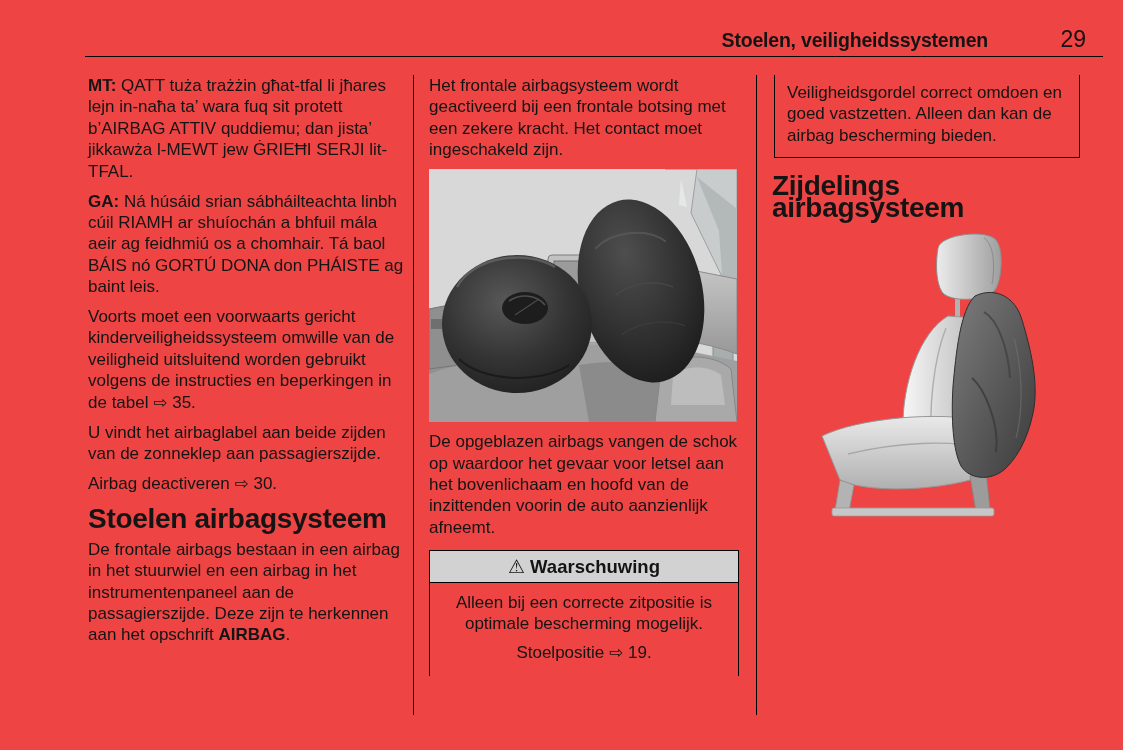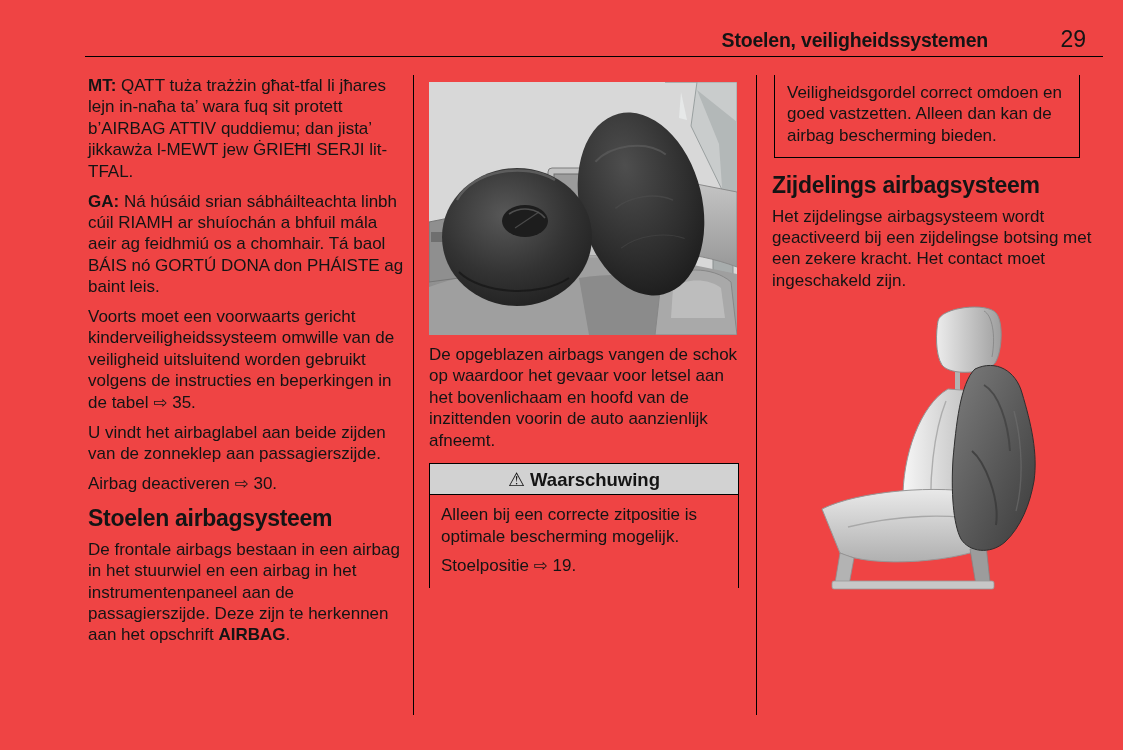--- a/index.html
+++ b/index.html
@@ -18,34 +18,34 @@
   .vrule.v2 { left:756px; }
 
   
   .col { position:absolute; top:75px; font-size:17px; line-height:21.4px; }
   .col1 { left:88px;  width:316px; }
   .col2 { left:429px; width:310px; }
   .col3 { left:772px; width:320px; }
 
   p.body { margin:0 0 8.5px 0; }
   .b { font-weight:bold; }
-  h2.sect { font-size:23px; font-weight:bold; letter-spacing:-0.3px; margin:14px 0 9px 0; }
+  h2.sect { font-size:28px; font-weight:bold; letter-spacing:-0.3px; margin:14px 0 9px 0; }
 
   
   .figure { display:block; margin:7px 0 9px 0; }
   .figure svg { display:block; }
 
   
   .warnbox { margin-top:12px; }
   .warn-head { display:flex; align-items:center; justify-content:center; gap:5px;
                background:#d2d2d2; border:1.6px solid #000; padding:5px 0 4px 0; }
   .warn-head .w-icon { font-size:19px; line-height:1; }
   .warn-head .w-title { font-size:18.5px; font-weight:bold; }
   .warn-body { border-left:1.6px solid #000; border-right:1.6px solid #000;
-               padding:9px 11px 0 11px; height:93px; }
+               padding:9px 11px 0 11px; height:93px;text-align:center; }
   .warn-body p { margin:0 0 8px 0; }
 
   
   .warn-cont { border-left:1.6px solid #000; border-right:1.6px solid #000; border-bottom:1.6px solid #000;
                margin-left:2px; width:306px; padding:7px 12px 11px 12px; }
 
   .seat-fig { margin:10px 0 0 16px; }
 </style>
 </head>
 <body>
@@ -63,20 +63,21 @@
     <p class="body"><span class="b">MT:</span><span> QATT tuża trażżin għat-tfal li jħares lejn in-naħa ta’ wara fuq sit protett b’AIRBAG ATTIV quddiemu; dan jista’ jikkawża l-MEWT jew ĠRIEĦI SERJI lit-TFAL.</span></p>
     <p class="body"><span class="b">GA:</span><span> Ná húsáid srian sábháilteachta linbh cúil RIAMH ar shuíochán a bhfuil mála aeir ag feidhmiú os a chomhair. Tá baol BÁIS nó GORTÚ DONA don PHÁISTE ag baint leis.</span></p>
     <p class="body">Voorts moet een voorwaarts gericht kinderveiligheidssysteem omwille van de veiligheid uitsluitend worden gebruikt volgens de instructies en beperkingen in de tabel ⇨ 35.</p>
     <p class="body">U vindt het airbaglabel aan beide zijden van de zonneklep aan passa­gierszijde.</p>
     <p class="body">Airbag deactiveren ⇨ 30.</p>
     <h2 class="sect">Stoelen airbagsysteem</h2>
     <p class="body"><span>De frontale airbags bestaan in een airbag in het stuurwiel en een airbag in het instrumentenpaneel aan de passagierszijde. Deze zijn te herken­nen aan het opschrift </span><span class="b">AIRBAG</span><span>.</span></p>
   </div>
 
   <div class="col col2">
+    <p class="body">Het frontale airbagsysteem wordt geactiveerd bij een frontale botsing met een zekere kracht. Het contact moet ingeschakeld zijn.</p>
 
     <div class="figure">
       <svg width="308" height="253" viewBox="0 0 308 253">
         <defs>
           <radialGradient id="dg1" cx="42%" cy="34%" r="78%">
             <stop offset="0%" stop-color="#585858"></stop>
               <stop offset="55%" stop-color="#333333"></stop>
               <stop offset="100%" stop-color="#1c1c1c"></stop>
           </radialGradient>
           <radialGradient id="dg2" cx="45%" cy="28%" r="85%">
@@ -144,21 +145,20 @@
         <p>Stoelpositie ⇨ 19.</p>
       </div>
     </div>
   </div>
 
   <div class="col col3">
     <div class="warn-cont">
       <p style="margin:0;">Veiligheidsgordel correct omdoen en goed vastzetten. Alleen dan kan de airbag bescherming bieden.</p>
     </div>
     <h2 class="sect" style="margin-top:17px;">Zijdelings airbagsysteem</h2>
-    <p class="body">Het zijdelingse airbagsysteem wordt geactiveerd bij een zijdelingse botsing met een zekere kracht. Het contact moet ingeschakeld zijn.</p>
 
     <div class="figure seat-fig">
       <svg width="300" height="295" viewBox="0 0 300 295">
         <defs>
           <linearGradient id="sg1" x1="0" y1="0" x2="1" y2="0">
             <stop offset="0%" stop-color="#ececec"></stop>
               <stop offset="100%" stop-color="#9e9e9e"></stop>
           </linearGradient>
           <linearGradient id="sg2" x1="0" y1="0" x2="1" y2="0">
             <stop offset="0%" stop-color="#f6f6f6"></stop>

